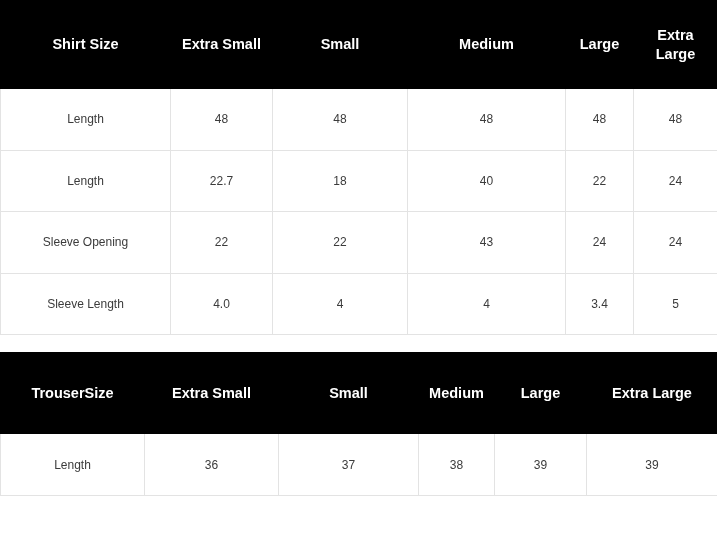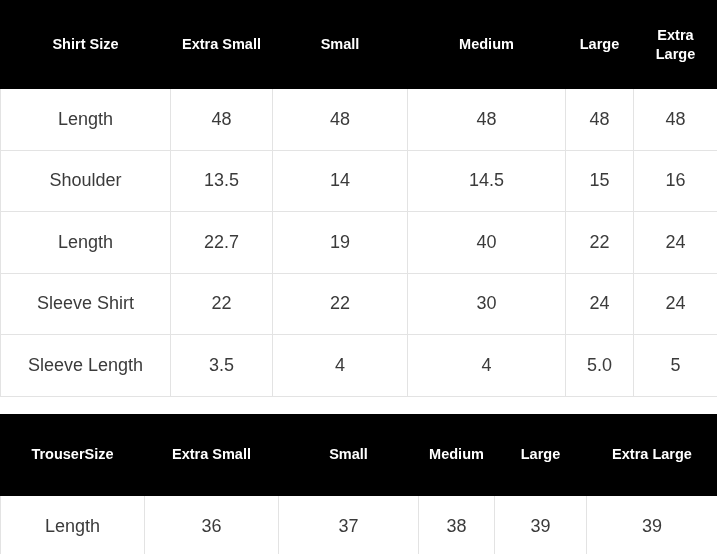--- a/index.html
+++ b/index.html
@@ -25,21 +25,21 @@
     table-layout: fixed;
     width: 717px;
     background: #ffffff;
   }
   table.size-table td,
   table.size-table th {
     border: 1px solid #e3e3e3;
     text-align: center;
     vertical-align: middle;
     font-weight: normal;
-    font-size: 18px;
+    font-size: 12px;
     color: #3b3b3b;
     padding: 4px 2px;
     word-wrap: break-word;
   }
   table.size-table thead th {
     background: #000000;
     color: #ffffff;
     font-weight: bold;
     font-size: 14.5px;
     border: 1px solid #000000;
@@ -97,49 +97,41 @@
     <tbody>
       <tr>
         <td class="row-label">Length</td>
         <td>48</td>
         <td>48</td>
         <td>48</td>
         <td>48</td>
         <td>48</td>
       </tr>
       <tr>
-        <td class="row-label">Shoulder</td>
-        <td>13.5</td>
-        <td>14</td>
-        <td>14.5</td>
-        <td>15</td>
-        <td>16</td>
-      </tr>
-      <tr>
         <td class="row-label">Length</td>
         <td>22.7</td>
-        <td>19</td>
+        <td>18</td>
         <td>40</td>
         <td>22</td>
         <td>24</td>
       </tr>
       <tr>
-        <td class="row-label">Sleeve Shirt</td>
+        <td class="row-label">Sleeve Opening</td>
         <td>22</td>
         <td>22</td>
-        <td>30</td>
+        <td>43</td>
         <td>24</td>
         <td>24</td>
       </tr>
       <tr>
         <td class="row-label">Sleeve Length</td>
-        <td>3.5</td>
+        <td>4.0</td>
         <td>4</td>
         <td>4</td>
-        <td>5.0</td>
+        <td>3.4</td>
         <td>5</td>
       </tr>
     </tbody>
   </table>
 
   <div class="table-gap"></div>
 
   <table class="size-table" id="trouser-table">
     <colgroup>
       <col class="t0">

